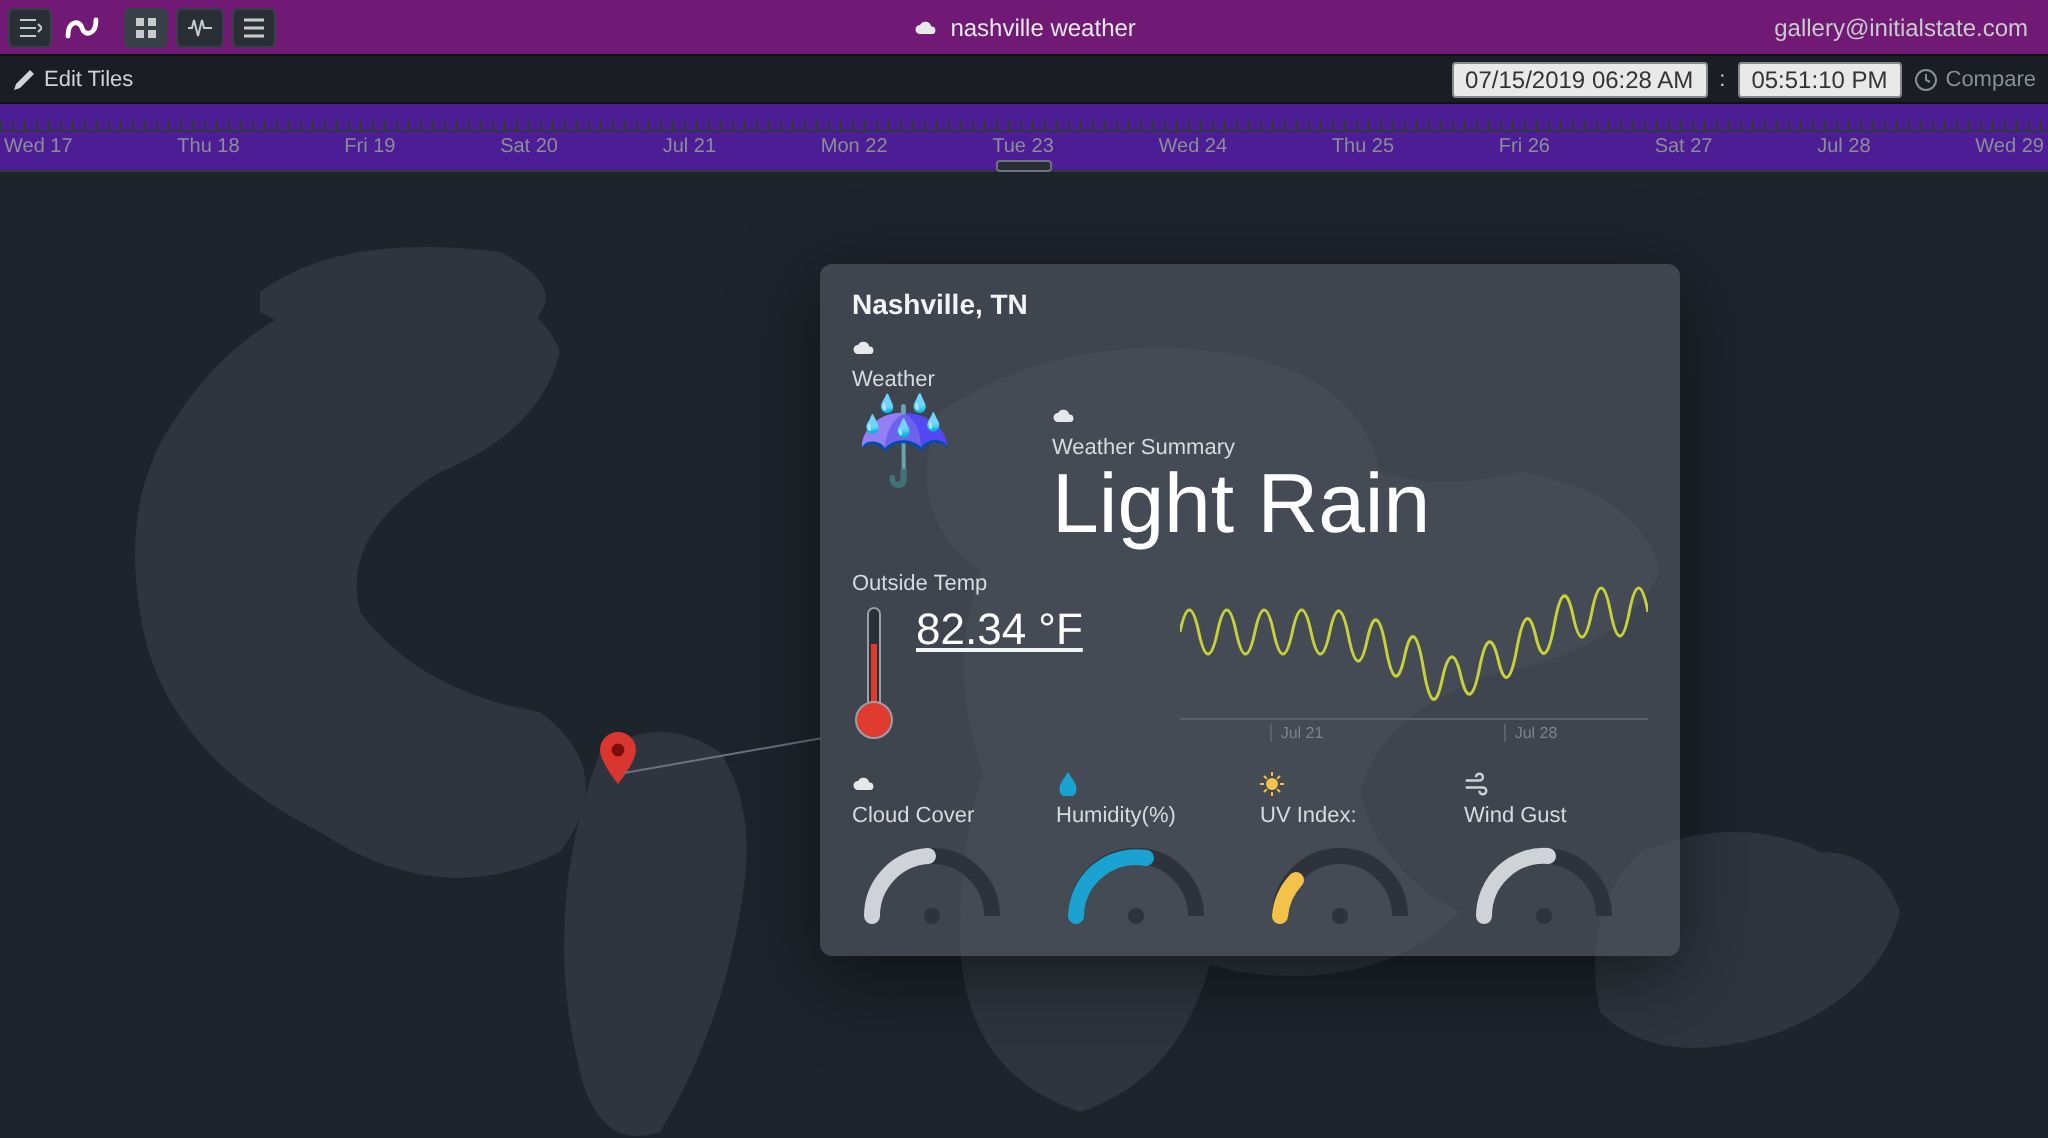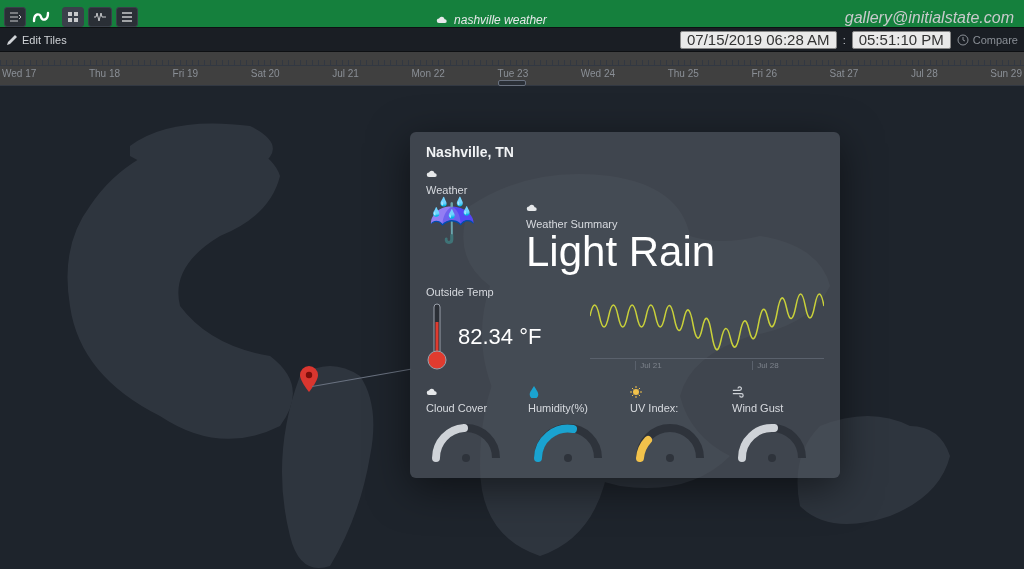--- a/index.html
+++ b/index.html
@@ -1,27 +1,27 @@
 <!DOCTYPE html>
 <html><head>
 <meta charset="utf-8">
 <style>
   * { box-sizing: border-box; margin: 0; padding: 0; }
   html, body { width: 1024px; height: 569px; overflow: hidden; font-family: "Helvetica Neue", Arial, sans-serif; }
   body { background: #1e242c; color: #cfd3d8; }
 
   
   .topbar {
-    height: 28px; background: #15803d; display: flex; align-items: flex-end;
-    border-bottom: 1px solid #0e1013; font-size: 12px; font-style: italic;
+    height: 28px; background: #701a75; display: flex; align-items: center;
+    border-bottom: 1px solid #0e1013; font-size: 12px;
   }
   .topbar .left, .topbar .center, .topbar .right { display: flex; align-items: center; }
   .topbar .left { padding-left: 4px; gap: 4px; }
   .topbar .center { flex: 1; justify-content: center; gap: 6px; color: #e6e8ea; }
-  .topbar .right { padding-right: 10px; color: #c8cacc; font-size: 16px; }
+  .topbar .right { padding-right: 10px; color: #c8cacc; font-size: 12px; }
   .tb-btn {
     height: 20px; min-width: 20px; padding: 0 4px; background: #2a2f36;
     border: 1px solid #3a404a; border-radius: 3px; display: flex;
     align-items: center; justify-content: center; color: #c8cacc; cursor: pointer;
   }
   .tb-btn.active { background: #3a404a; }
   .logo {
     width: 28px; height: 20px; display: flex; align-items: center;
     justify-content: center; color: #fff; font-weight: bold;
   }
@@ -29,28 +29,28 @@
   
   .subbar {
     height: 24px; background: #1a1e24; display: flex; align-items: center;
     justify-content: space-between; font-size: 11px; border-bottom: 1px solid #0e1013;
     padding: 0 6px;
   }
   .edit-tiles { display: flex; gap: 4px; align-items: center; cursor: pointer; color: #d0d3d7; }
   .date-controls { display: flex; align-items: center; gap: 6px; }
   .date-field {
     background: #e9e9e9; color: #333; border: 1px solid #888; border-radius: 2px;
-    height: 18px; padding: 0 6px; font-size: 15px; display: flex; align-items: center;
+    height: 18px; padding: 0 6px; font-size: 12px; display: flex; align-items: center;
     cursor: text;
   }
   .compare { display: flex; gap: 4px; align-items: center; color: #8a8f96; cursor: pointer; }
 
   
   .timeline {
-    height: 34px; background: #404040; border-bottom: 1px solid #323842;
+    height: 34px; background: #4c1d95; border-bottom: 1px solid #323842;
     position: relative; font-size: 10px; color: #8a8f96;
   }
   .timeline .ticks {
     position: absolute; top: 0; left: 0; right: 0; height: 14px;
     border-bottom: 1px solid #323842;
     background-image: repeating-linear-gradient(to right,
       #323842 0, #323842 1px, transparent 1px, transparent 6px);
     background-position: 0 8px; background-size: 6px 6px; background-repeat: repeat-x;
   }
   .timeline .labels {
@@ -96,21 +96,21 @@
   .umbrella { font-size: 42px; line-height: 1; margin-top: 4px; }
   .summary-big { font-size: 42px; font-weight: 300; color: #fff; margin-top: -2px; white-space: nowrap; }
   .moon {
     width: 60px; height: 60px; border-radius: 50%; margin-top: 2px; margin-left: 8px;
     background: radial-gradient(circle at 65% 40%, #1b2e5a 0%, #1b2e5a 55%, #0a0a0a 80%);
     box-shadow: inset 12px 0 0 -2px #f2c24b, 0 0 8px rgba(240,190,70,0.3);
   }
 
   .row2 { margin-top: 10px; gap: 14px; align-items: flex-start; }
   .cell-temp { width: 150px; }
-  .temp-row { display: flex; align-items: center; gap: 10px; margin-top: 4px; }
+  .temp-row { display: flex; align-items: flex-start; gap: 10px; margin-top: 4px; text-decoration: underline; }
   .thermo { width: 22px; height: 70px; }
   .temp-val { font-size: 22px; font-weight: 400; color: #fff; }
   .cell-spark { flex: 1; position: relative; height: 80px; }
   .sparkline { width: 100%; height: 70px; }
   .spark-labels {
     display: flex; justify-content: space-around; font-size: 8px; color: #7d838c;
     border-top: 1px solid #5a616c; padding-top: 2px; margin-top: -2px;
   }
   .spark-labels span { border-left: 1px solid #5a616c; padding-left: 4px; }
 
@@ -199,21 +199,21 @@
     <span>Fri 19</span>
     <span>Sat 20</span>
     <span>Jul 21</span>
     <span>Mon 22</span>
     <span>Tue 23</span>
     <span>Wed 24</span>
     <span>Thu 25</span>
     <span>Fri 26</span>
     <span>Sat 27</span>
     <span>Jul 28</span>
-    <span>Sun 29</span>
+    <span>Wed 29</span>
   </div>
   <div class="handle"></div>
 </div>
 
 <div class="stage">
 
   <svg class="worldmap" viewBox="0 0 1024 483" preserveAspectRatio="xMidYMid slice">
     <g fill="#7a8290">
       <path d="M90 120q40-60 120-70 60 10 70 40-10 40-60 60-50 30-40 70 30 40 90 50 40 30 10 70-60 30-120-10-80-40-90-110-10-60 20-100z"></path>
       <path d="M300 290q30-20 60 0 20 30 10 80-10 60-40 110-30 10-40-30-20-80 10-160z"></path>

